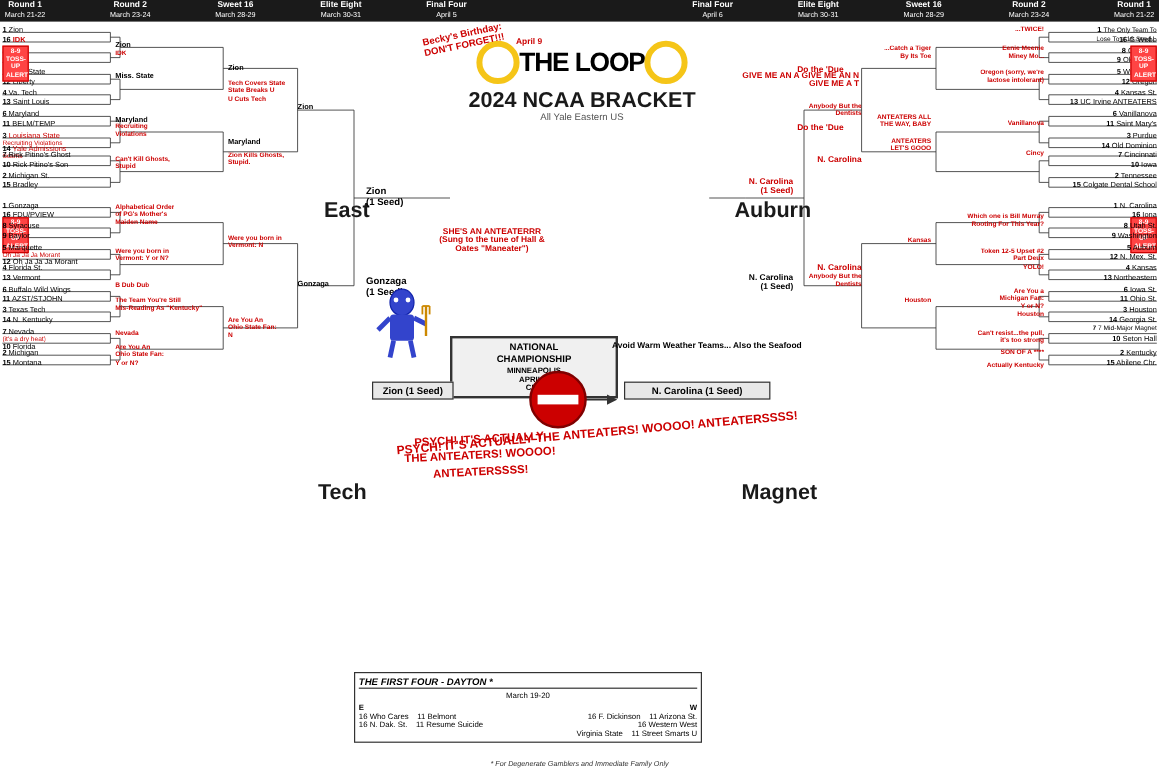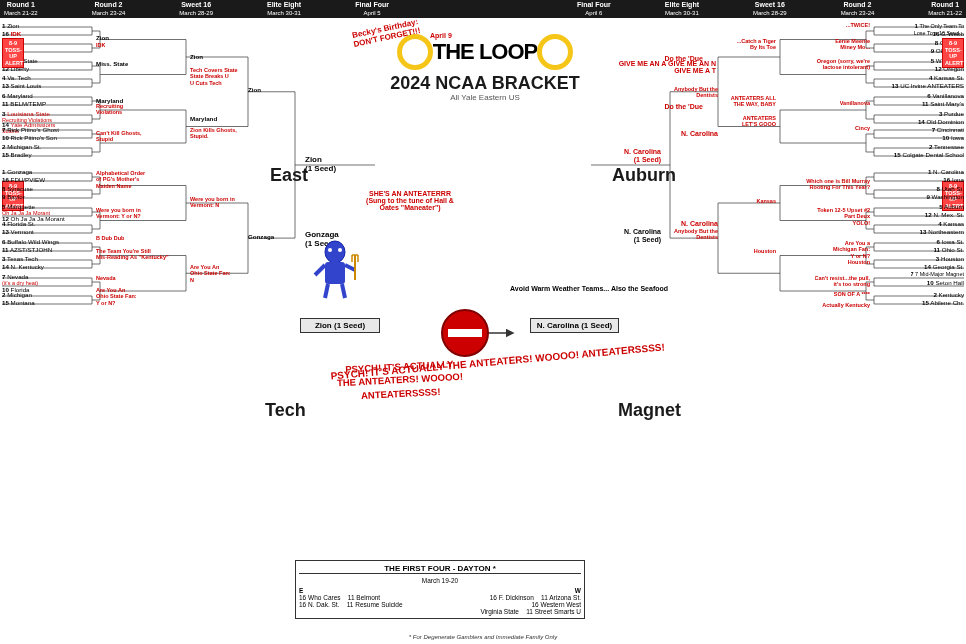--- a/index.html
+++ b/index.html
@@ -249,23 +249,27 @@
   <div class="birthday-note" style="position:absolute; top:24px; left:352px; font-size:8px; font-weight:bold; color:#cc0000; transform:rotate(-12deg); white-space:pre; z-index:10;">Becky's Birthday:
 DON'T FORGET!!!</div>
 
   <div style="position:absolute; top:32px; left:430px; font-size:7px; font-weight:bold; color:#cc0000; z-index:10;">April 9</div>
 
   <div class="region-label" style="top:165px; left:270px; font-size:18px; font-weight:900;">East</div>
   <div class="region-label" style="top:400px; left:265px; font-size:18px; font-weight:900;">Tech</div>
   <div class="region-label" style="top:165px; right:290px; font-size:18px; font-weight:900;">Auburn</div>
   <div class="region-label" style="top:400px; right:285px; font-size:18px; font-weight:900;">Magnet</div>
 
-
-  <div class="national-champ-finalists" style="top:318px; left:300px; width:80px;">Zion (1 Seed)</div>
-  <div class="national-champ-finalists" style="top:318px; left:520px; width:89px;margin-left:10px;">N. Carolina (1 Seed)</div>
+  <div class="championship-box">
+    <div style="font-size:8px; font-weight:900; line-height:1.2;">NATIONAL<br>CHAMPIONSHIP</div>
+    <div style="font-size:6.5px; margin-top:2px;">MINNEAPOLIS<br>APRIL 8<br>CBS</div>
+  </div>
+
+  <div class="national-champ-finalists" style="top:318px; left:310px; width:68px;">Zion (1 Seed)</div>
+  <div class="national-champ-finalists" style="top:318px; left:520px; width:122px;">N. Carolina (1 Seed)</div>
 
   <svg style="position:absolute; top:308px; left:440px; width:50px; height:50px; z-index:8;" viewBox="0 0 50 50">
     <circle cx="25" cy="25" r="23" fill="#cc0000" stroke="#800000" stroke-width="2"></circle>
     <rect x="8" y="21" width="34" height="8" fill="white"></rect>
     <text x="25" y="28" text-anchor="middle" font-size="10" font-weight="bold" fill="#cc0000"></text>
   </svg>
 
   <svg style="position:absolute; top:240px; left:310px; width:50px; height:60px; z-index:7;" viewBox="0 0 50 60">
     <ellipse cx="25" cy="12" rx="10" ry="11" fill="#3344cc" stroke="#1122aa" stroke-width="1"></ellipse>
     <rect x="15" y="22" width="20" height="22" fill="#3344cc" rx="3"></rect>
@@ -683,21 +687,21 @@
   <div class="team bold" style="top:228px; right:305px; font-size:7px; text-align:right;">N. Carolina<br>(1 Seed)</div>
 
   <div style="position:absolute; top:55px; right:263px; font-size:7px; font-weight:bold; color:#cc0000; text-align:right;">Do the 'Due</div>
   <div style="position:absolute; top:103px; right:263px; font-size:7px; font-weight:bold; color:#cc0000; text-align:right;">Do the 'Due</div>
   <div style="position:absolute; top:130px; right:248px; font-size:7px; font-weight:bold; color:#cc0000; text-align:right;">N. Carolina</div>
   <div style="position:absolute; top:220px; right:248px; font-size:7px; font-weight:bold; color:#cc0000; text-align:right;">N. Carolina</div>
 
   <div style="position:absolute; top:360px; left:320px; font-size:9.5px; font-weight:900; color:#cc0000; transform:rotate(-3deg); z-index:15; width:160px; text-align:center; line-height:1.4;">PSYCH! IT'S ACTUALLY<br>THE ANTEATERS! WOOOO!<br>ANTEATERSSSS!</div>
 
   <div style="position:absolute; bottom:25px; left:295px; width:290px; border:1.5px solid #333; background:#fff; padding:3px; font-size:6.5px;">
-    <div style="text-align:center; font-weight:bold; font-size:8px; border-bottom:1px solid #333; margin-bottom:3px;">THE FIRST FOUR - DAYTON *</div>
+    <div style="text-align:left; font-weight:bold; font-size:8px; border-bottom:1px solid #333; margin-bottom:3px;font-style:italic;">THE FIRST FOUR - DAYTON *</div>
     <div style="text-align:center; font-size:6.5px; margin-bottom:3px;">March 19-20</div>
     <div style="display:flex; justify-content:space-between;">
       <div style="width:48%;">
         <div style="font-weight:bold;">E</div>
         <div>16 Who Cares &nbsp;&nbsp; 11 Belmont</div>
         <div>16 N. Dak. St. &nbsp;&nbsp; 11 Resume Suicide</div>
       </div>
       <div style="width:48%; text-align:right;">
         <div style="font-weight:bold; text-align:right;">W</div>
         <div>16 F. Dickinson &nbsp;&nbsp; 11 Arizona St.</div>

